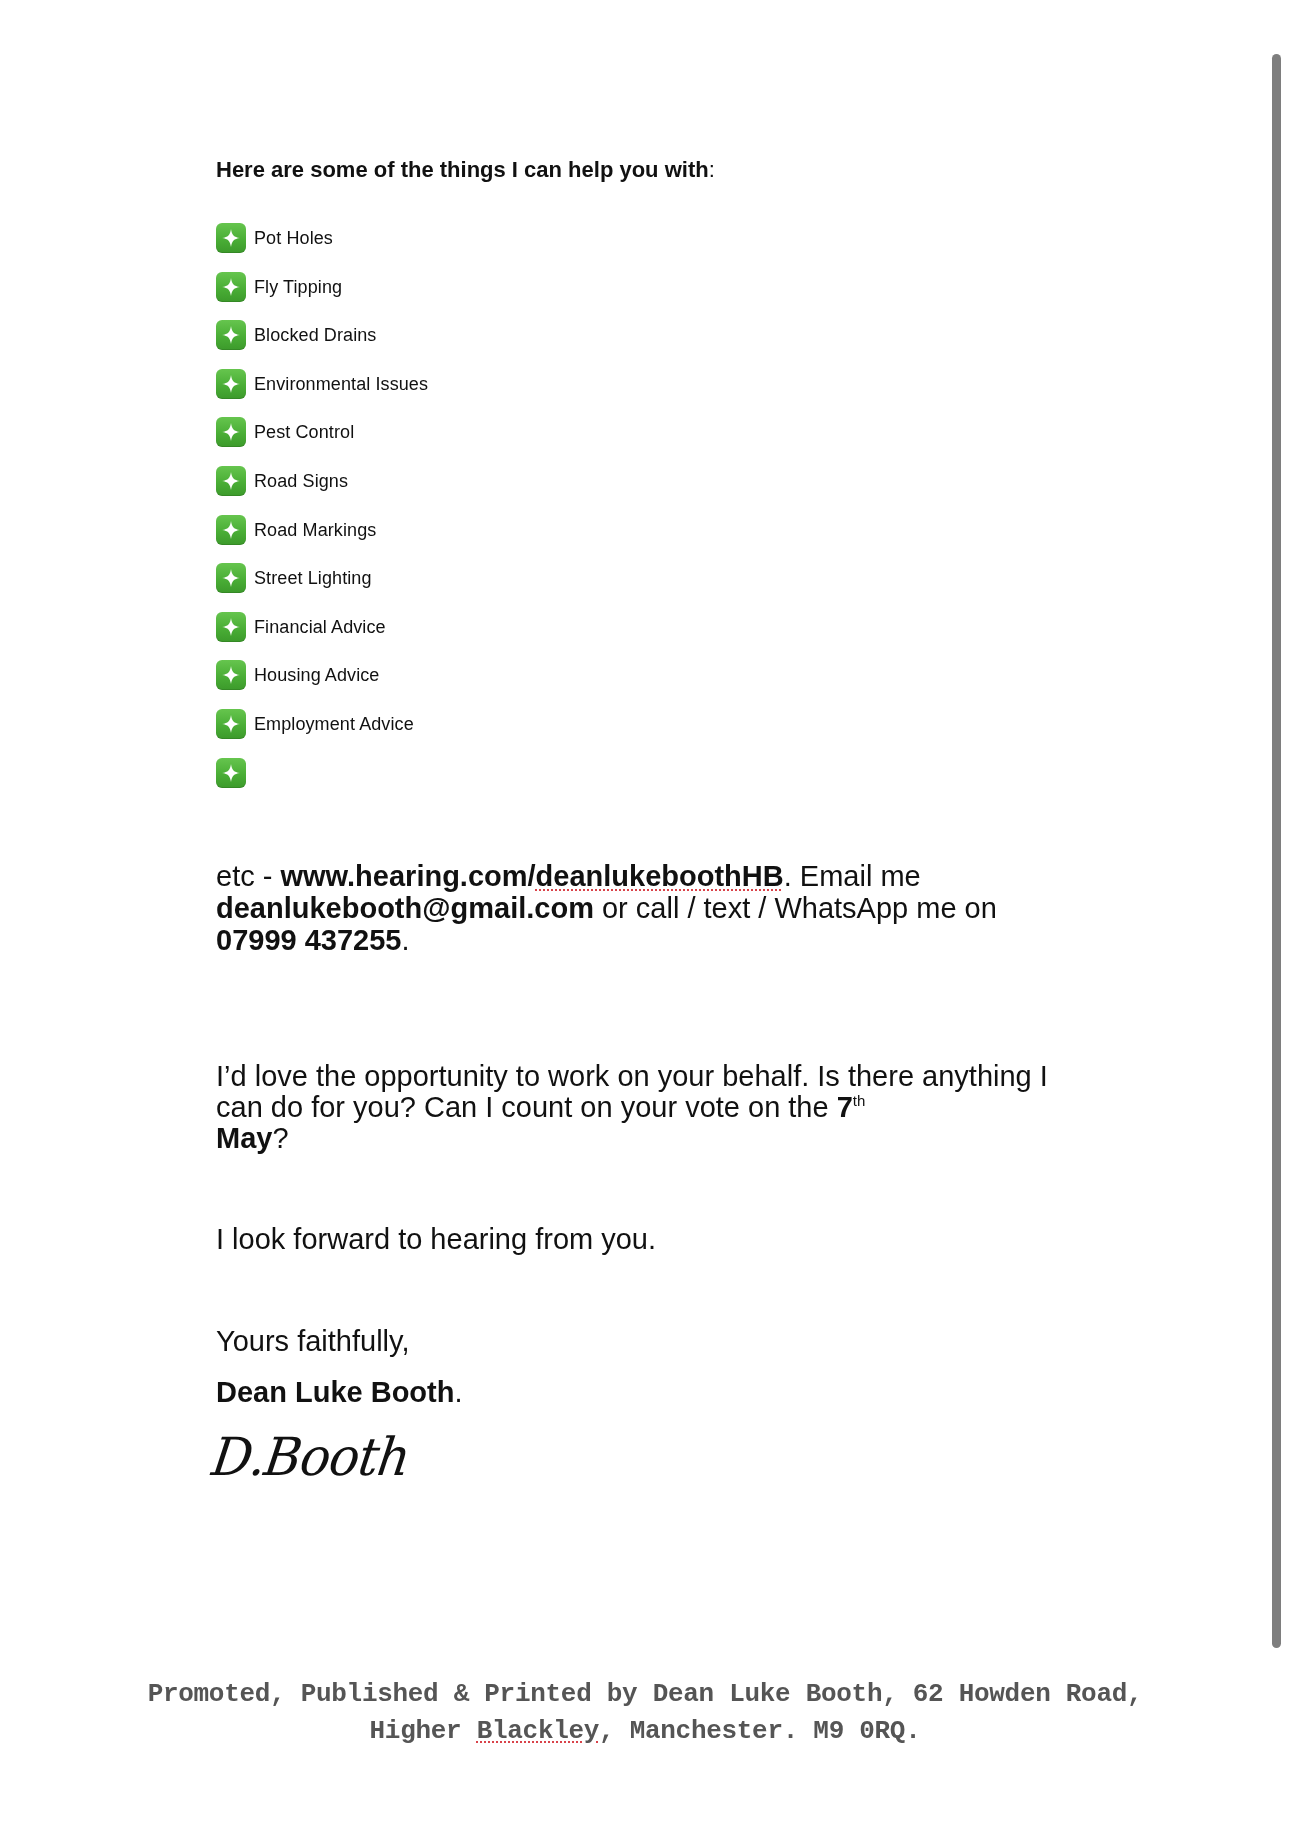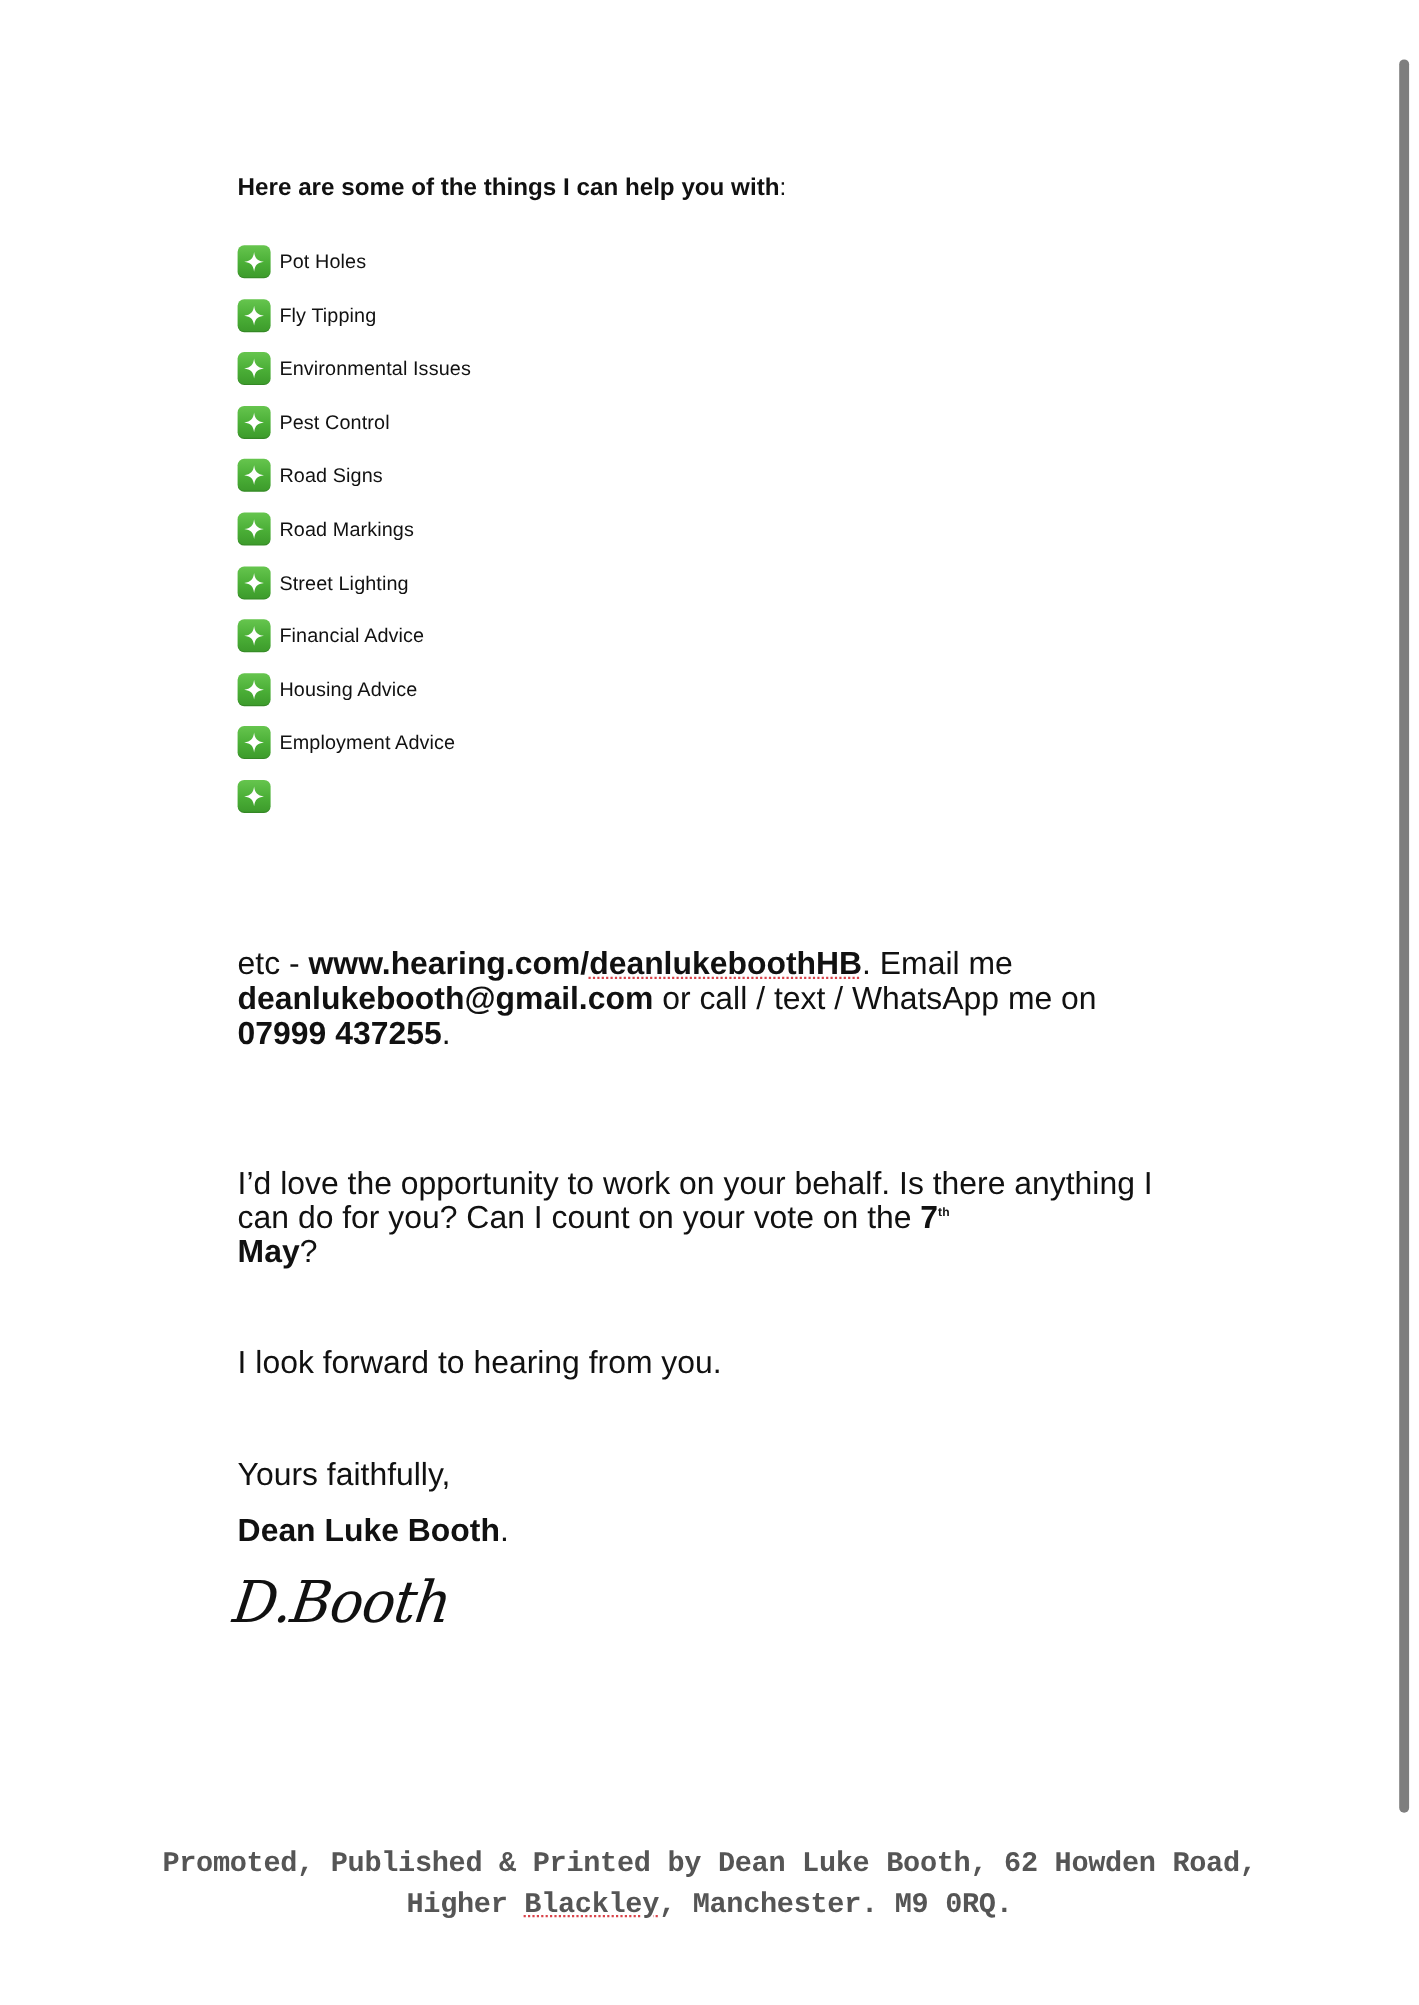--- a/index.html
+++ b/index.html
@@ -80,24 +80,24 @@
     #para-opportunity { top: 1061px; line-height: 31px; }
     #para-closing { top: 1223px; }
     #para-yours { top: 1325px; }
     #para-name { top: 1376px; }
     .spell {
       text-decoration: underline dotted #d9434a;
       text-decoration-thickness: 2px;
       text-underline-offset: 3px;
     }
     sup.ord {
-      font-size: 11px;
+      font-size: 15px;
       vertical-align: 11px;
       line-height: 0;
-      font-weight: 700;
+      font-weight: 400;
     }
 
     .signature {
       position: absolute;
       left: 218px;
       top: 1420px;
       font-family: "DejaVu Serif", "Liberation Serif", serif;
       font-style: italic;
       font-weight: 400;
       font-size: 50px;
@@ -166,20 +166,28 @@
           </svg>
       </span>
       <span class="service-label">Fly Tipping</span>
     </li>
     <li class="service">
       <span class="service-icon">
         <svg width="20" height="20" viewBox="0 0 20 20">
             <path d="M10 1 C10.8 7 13 9.2 19 10 C13 10.8 10.8 13 10 19 C9.2 13 7 10.8 1 10 C7 9.2 9.2 7 10 1 Z" fill="#ffffff"></path>
           </svg>
       </span>
+      <span class="service-label">Blocked Drains</span>
+    </li>
+    <li class="service">
+      <span class="service-icon">
+        <svg width="20" height="20" viewBox="0 0 20 20">
+            <path d="M10 1 C10.8 7 13 9.2 19 10 C13 10.8 10.8 13 10 19 C9.2 13 7 10.8 1 10 C7 9.2 9.2 7 10 1 Z" fill="#ffffff"></path>
+          </svg>
+      </span>
       <span class="service-label">Environmental Issues</span>
     </li>
     <li class="service">
       <span class="service-icon">
         <svg width="20" height="20" viewBox="0 0 20 20">
             <path d="M10 1 C10.8 7 13 9.2 19 10 C13 10.8 10.8 13 10 19 C9.2 13 7 10.8 1 10 C7 9.2 9.2 7 10 1 Z" fill="#ffffff"></path>
           </svg>
       </span>
       <span class="service-label">Pest Control</span>
     </li>

